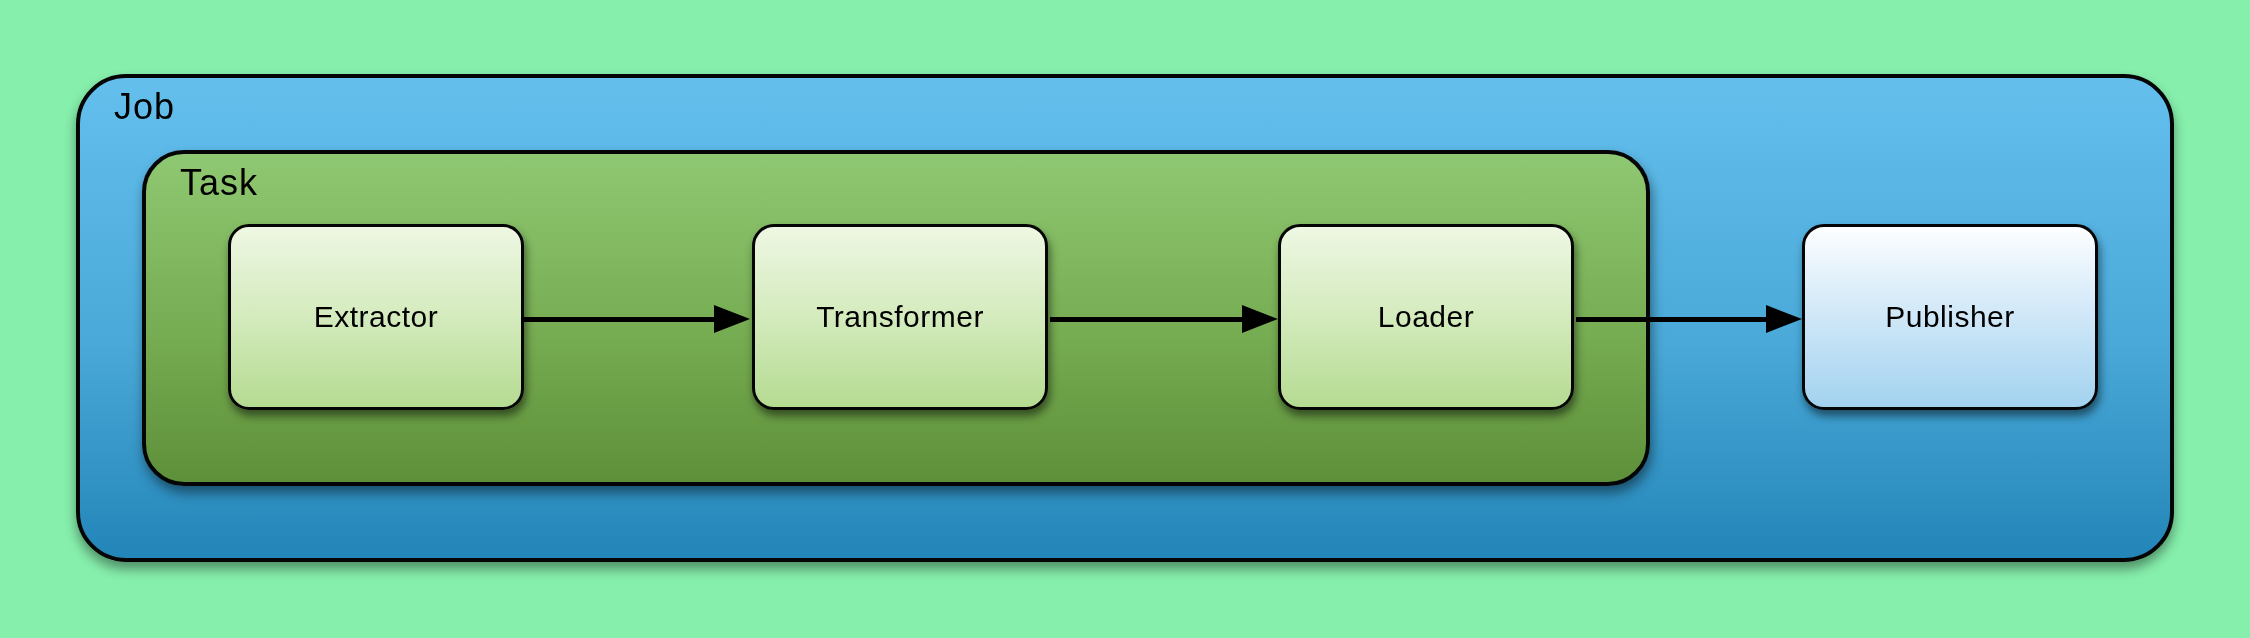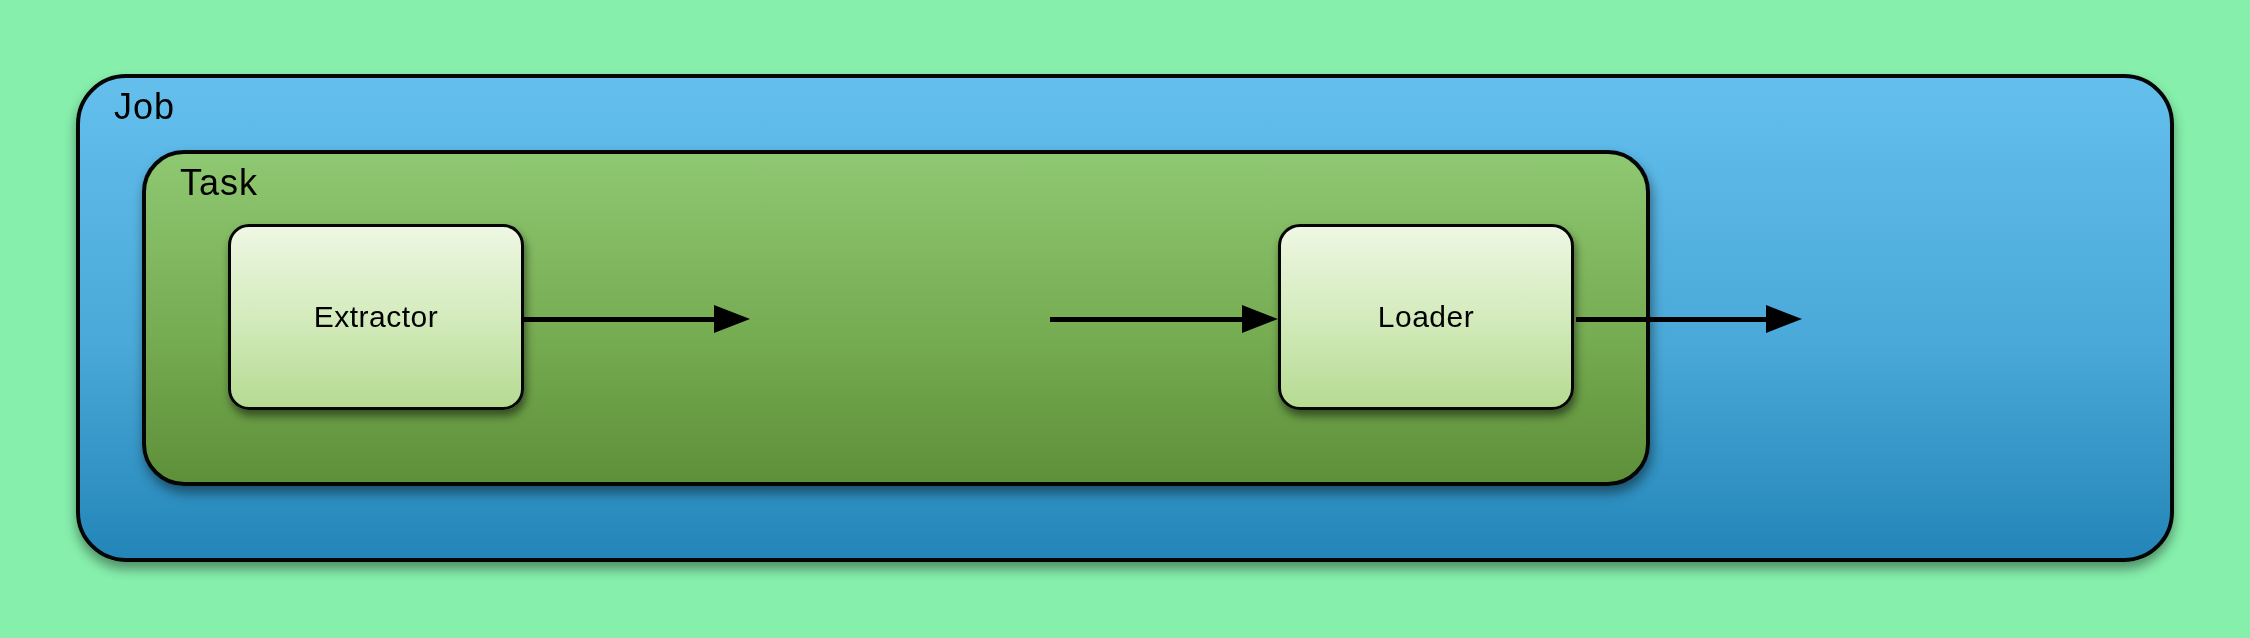--- a/index.html
+++ b/index.html
@@ -119,25 +119,31 @@
   </div>
 
   <div class="task-group">
     <div class="group-label">Task</div>
   </div>
 
   <div class="node node-green node-extractor">
     <span>Extractor</span>
   </div>
 
+  <div class="node node-green node-transformer">
+    <span>Transformer</span>
+  </div>
 
   <div class="node node-green node-loader">
     <span>Loader</span>
   </div>
 
+  <div class="node node-blue node-publisher">
+    <span>Publisher</span>
+  </div>
 
   <div class="arrow arrow-1">
     <div class="arrow-line"></div>
     <div class="arrow-head"></div>
   </div>
 
   <div class="arrow arrow-2">
     <div class="arrow-line"></div>
     <div class="arrow-head"></div>
   </div>

